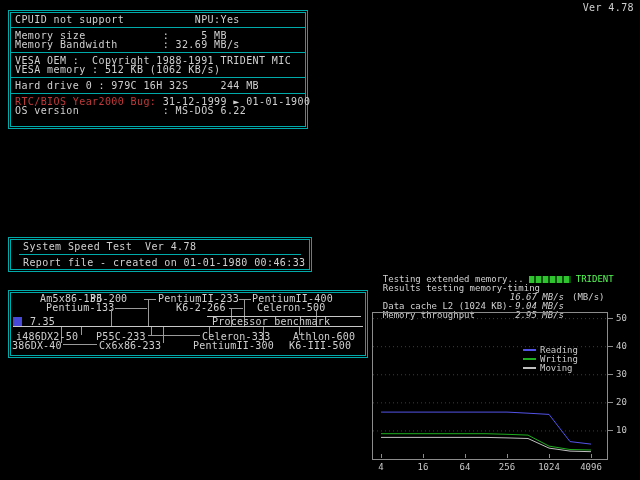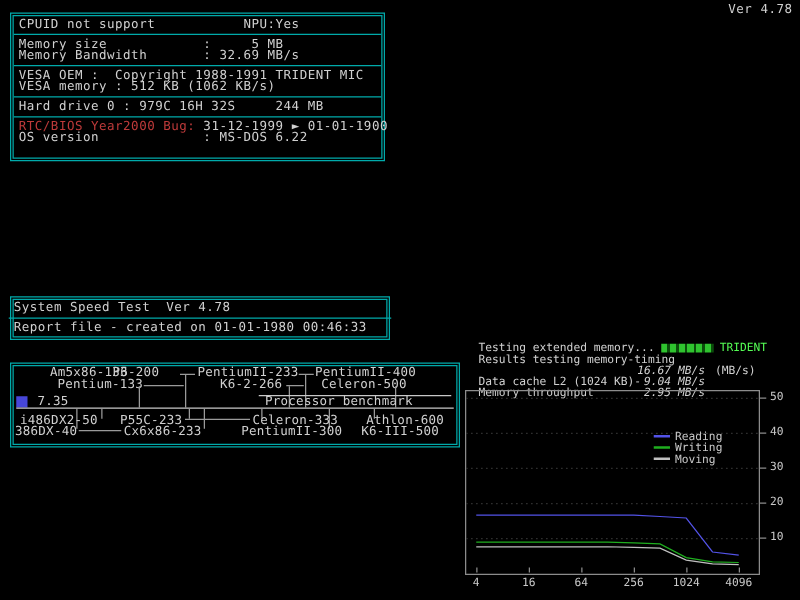--- a/index.html
+++ b/index.html
@@ -8,21 +8,21 @@
     background:#000; color:#d0d0d0;
     font-family:"DejaVu Sans Mono", monospace;
   }
   .abs { position:absolute; }
   .box { position:absolute; border:3px double #00aaaa; background:#000; box-sizing:border-box; }
   .row { white-space:pre; font-size:10px; line-height:9px; height:9px; letter-spacing:0.4px; }
   .sep { height:1px; background:#00aaaa; margin:3px -4px; }
   .red { color:#be3a3a; }
   .green { color:#54fc54; }
   #info-box  { left:8px;  top:10px;  width:300px; height:119px; padding:2px 4px; }
-  #title-box { left:8px;  top:237px; width:304px; height:35px;  padding:2px 0; }
+  #title-box { left:8px;  top:237px; width:304px; height:35px;  padding:2px 12px; }
   #bench-box { left:8px;  top:290px; width:360px; height:68px; }
   #bench-inner { position:relative; width:100%; height:100%; }
   .bench-label { position:absolute; font-size:10px; line-height:9px; letter-spacing:0.2px; white-space:pre; }
   .bl { position:absolute; background:#9a9a9a; }
   .axisline { position:absolute; background:#c8c8c8; }
   #bench-bar { position:absolute; left:2px; top:24px; width:9px; height:9px; background:#4747d8; }
   .mline { position:absolute; font-size:9px; line-height:9px; white-space:pre; color:#d0d0d0; }
   .mval  { position:absolute; left:120px; width:72px; text-align:right;font-style:italic; }
   .munit { position:absolute; left:200px; }
   #progress {

